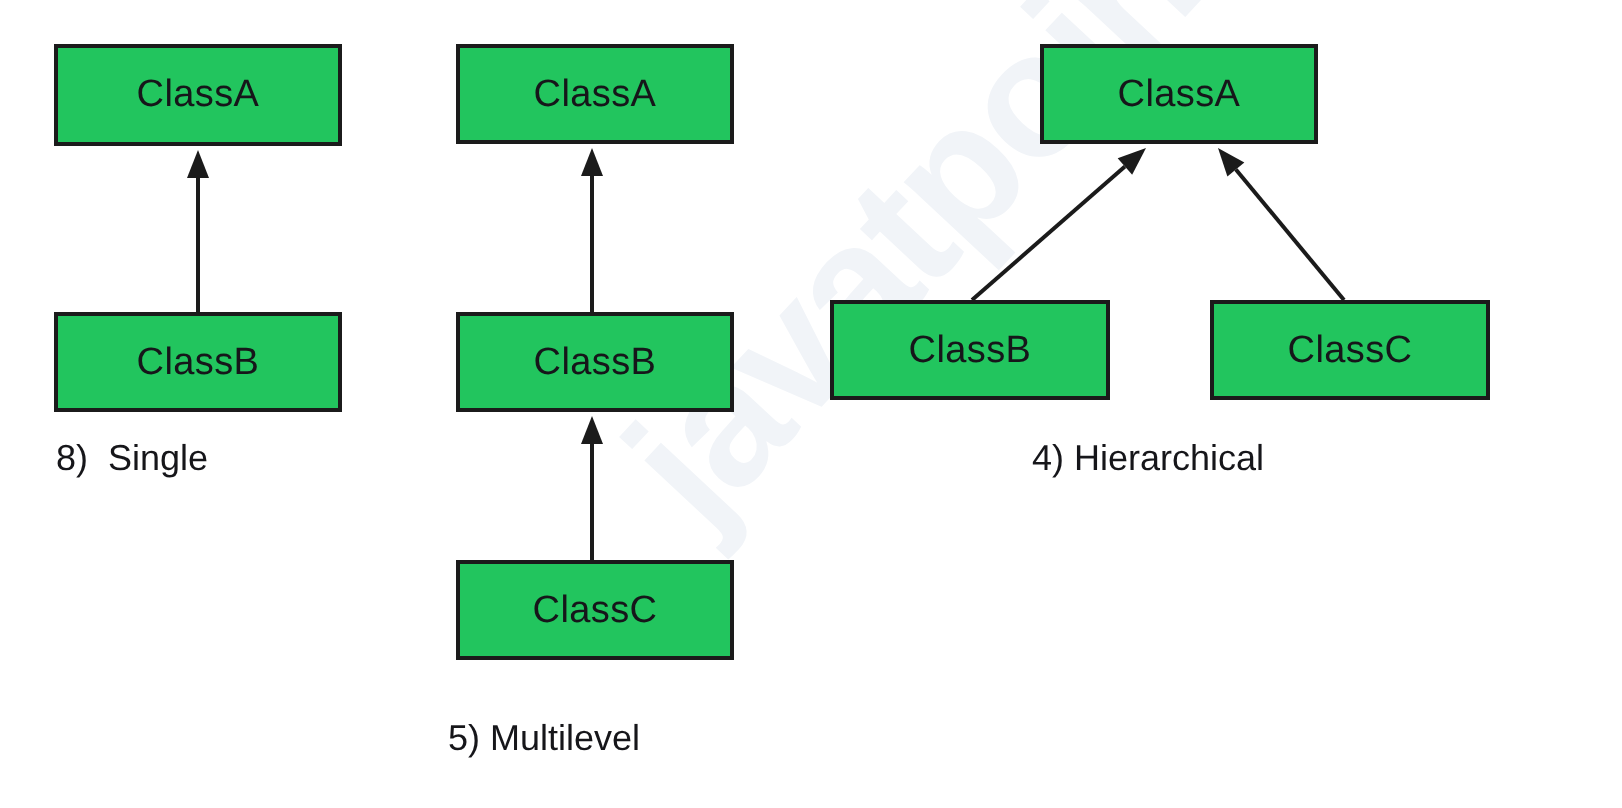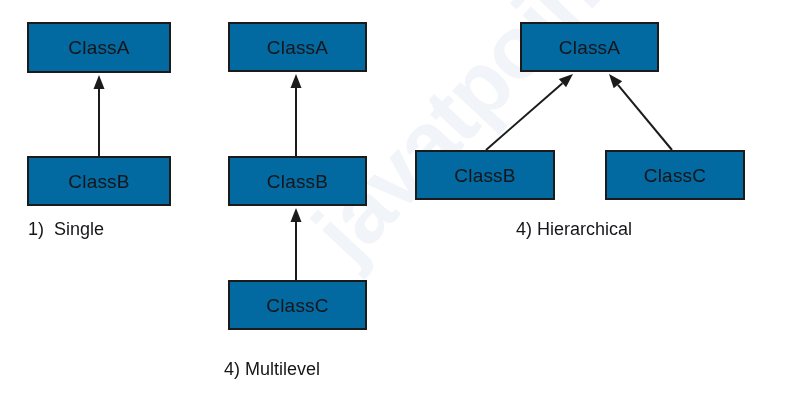--- a/index.html
+++ b/index.html
@@ -35,21 +35,21 @@
     pointer-events: none;
     user-select: none;
     z-index: 0;
   }
 
   
   .class-box {
     position: absolute;
     box-sizing: border-box;
     border: 2px solid #1b1b1b;
-    background: #0369a1;
+    background: #22c55e;
     display: flex;
     align-items: center;
     justify-content: center;
     z-index: 3;
   }
   .class-box .box-label {
     font-size: 19px;
     color: #16161a;
     line-height: 1;
     letter-spacing: 0.2px;
@@ -126,18 +126,18 @@
         <span class="box-label">ClassA</span>
       </div>
       <div class="class-box" style="left: 415px; top: 150px; width: 140px; height: 50px;">
         <span class="box-label">ClassB</span>
       </div>
       <div class="class-box" style="left: 605px; top: 150px; width: 140px; height: 50px;">
         <span class="box-label">ClassC</span>
       </div>
     </div>
   <div id="captions-layer">
-      <div class="caption" style="left: 28px; top: 220px;">1)  Single</div>
-      <div class="caption" style="left: 224px; top: 360px;">4) Multilevel</div>
+      <div class="caption" style="left: 28px; top: 220px;">8)  Single</div>
+      <div class="caption" style="left: 224px; top: 360px;">5) Multilevel</div>
       <div class="caption" style="left: 516px; top: 220px;">4) Hierarchical</div>
     </div>
 
 </div>
 
 </body></html>

